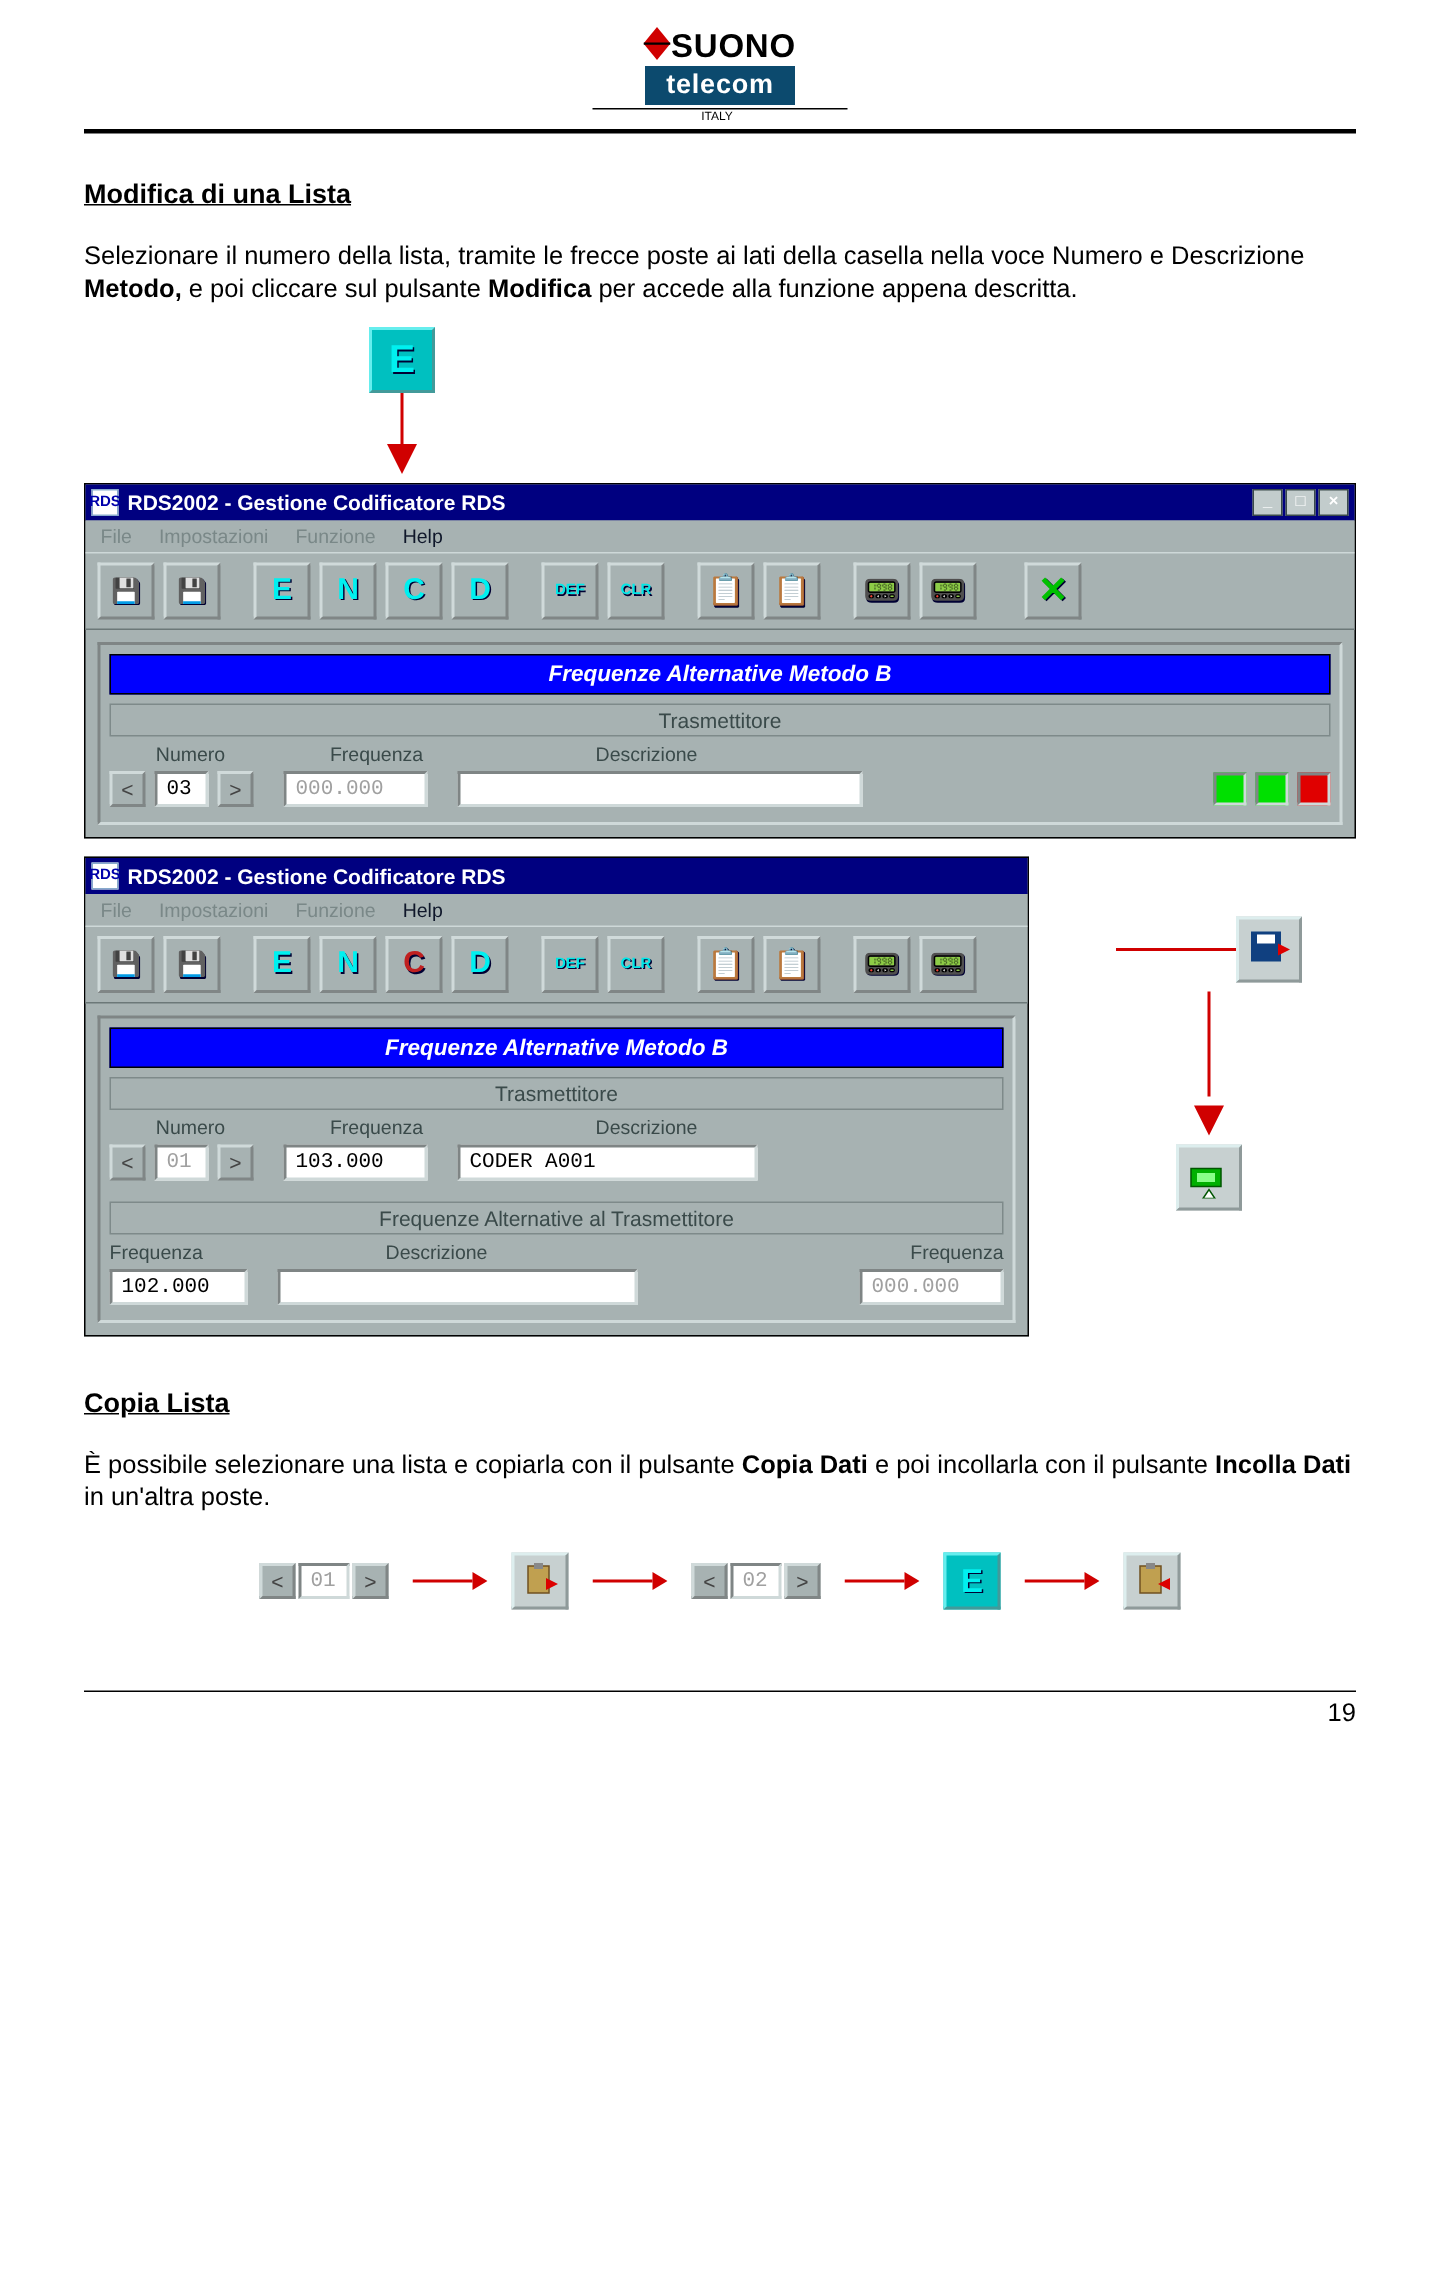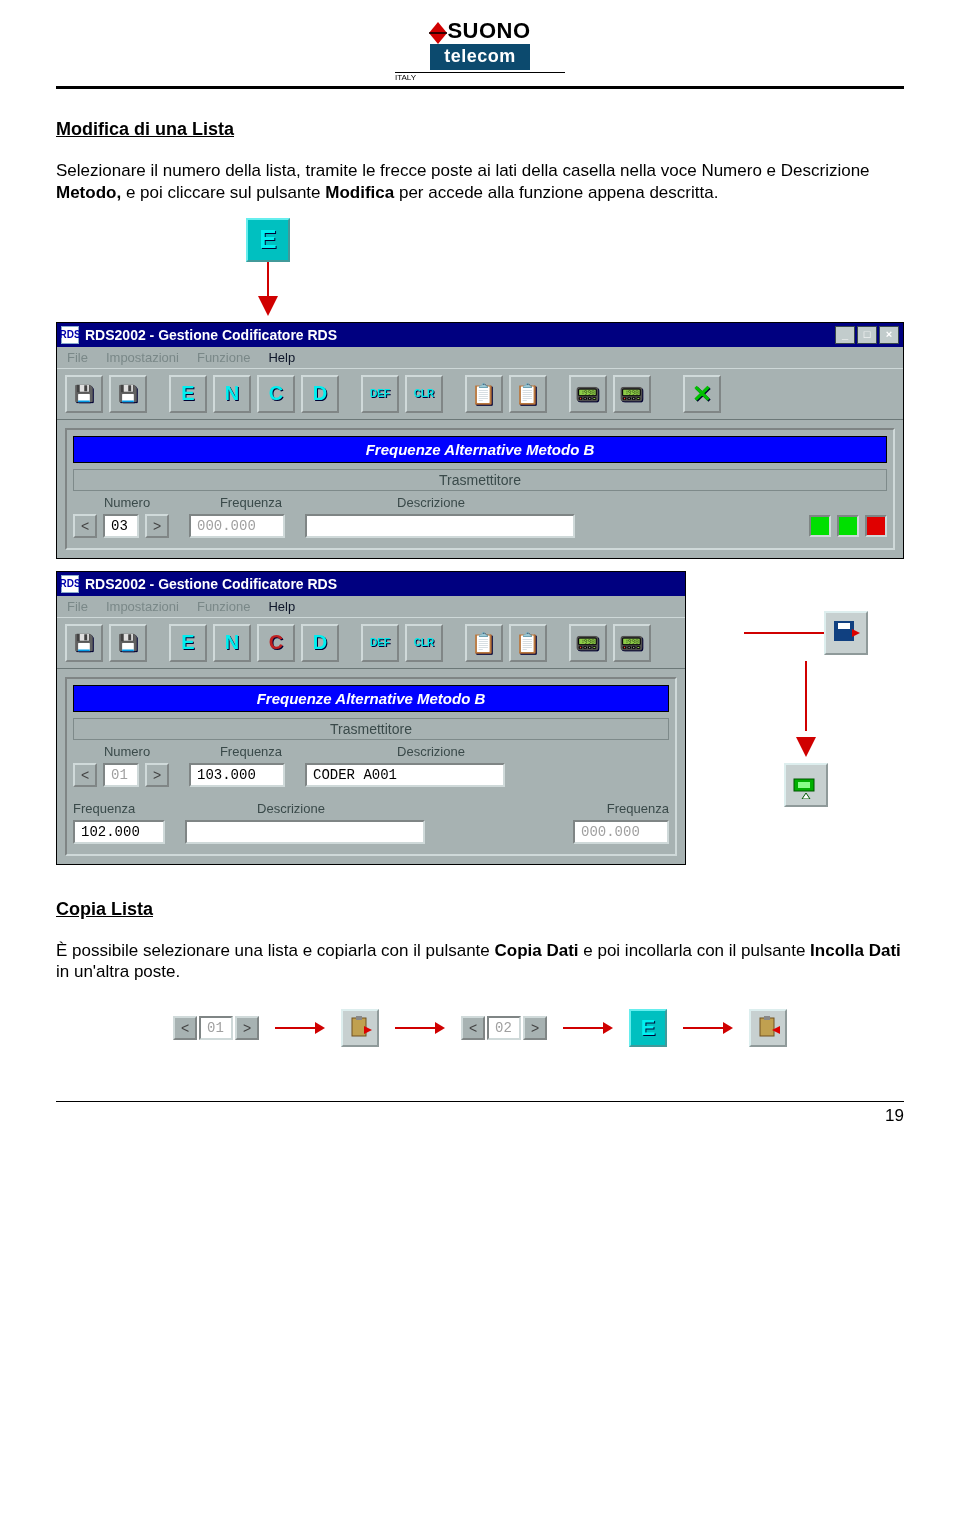--- a/index.html
+++ b/index.html
@@ -1,23 +1,23 @@
 <!DOCTYPE html>
 <html><head>
 <meta charset="utf-8">
 <style>
   * { margin:0; padding:0; box-sizing:border-box; }
   body { font-family: Arial, sans-serif; font-size:17px; color:#000; background:#fff; width:960px; padding:0; }
   .page { padding: 0 56px 40px 56px; }
   .logo-row { display:flex; justify-content:center; padding-top:18px; }
   .logo { width:170px; }
-  .logo-top { display:flex; align-items:flex-end; justify-content:center; gap:0; }
+  .logo-top { display:flex; align-items:flex-start; justify-content:center; gap:0; }
   .logo-text1 { font-family: "Arial Black", Arial, sans-serif; font-weight:900; font-size:22px; letter-spacing:0.5px; color:#000; }
   .logo-text2 { background:#0c4a6e; color:#fff; font-family: "Arial Black", Arial, sans-serif; font-weight:700; font-size:18px; padding:2px 14px 3px 14px; border-radius:0; text-align:right; display:inline-block; letter-spacing:0.5px; }
-  .logo-sub { font-size:8px; text-align:left; padding-right:4px; margin-top:2px; border-top:1px solid #000; }
+  .logo-sub { font-size:8px; text-align:center; padding-right:4px; margin-top:2px; border-top:1px solid #000; }
   hr.heavy { border:none; border-top:3px solid #000; margin-top:4px; }
   hr.thin { border:none; border-top:1.5px solid #000; margin-top:4px; }
   h2.ul { font-size:18px; font-weight:bold; text-decoration:underline; margin:30px 0 20px 0; }
   p.body { font-size:17px; line-height:1.28; margin:14px 0; }
   .bold { font-weight:bold; }
 
   
   .win { background:#a7b2b2; border:1px solid #000; font-family:"MS Sans Serif", Tahoma, Arial, sans-serif; font-size:13px; color:#000; }
   .titlebar { background:#000080; color:#fff; display:flex; align-items:center; padding:3px 4px; font-weight:bold; font-size:14px; }
   .titlebar .appicon { width:18px; height:18px; background:#fff; display:inline-flex; align-items:center; justify-content:center; font-size:10px; font-weight:bold; color:#00a; margin-right:6px; border:1px solid #8ac;text-align:center; }
@@ -213,20 +213,21 @@
         </div>
         <div class="rowinput">
           <span class="spinbtn">&lt;</span>
           <span class="field dim" style="width:36px;">01</span>
           <span class="spinbtn">&gt;</span>
           <span style="width:8px"></span>
           <span class="field" style="width:96px;">103.000</span>
           <span style="width:8px"></span>
           <span class="field" style="width:200px;">CODER A001</span>
         </div>
+        <div class="subhead" style="margin-top:4px;">Frequenze Alternative al Trasmettitore</div>
         <div class="rowlabels">
           <div style="width:108px;">Frequenza</div>
           <div style="width:220px;text-align:center;">Descrizione</div>
           <div style="flex:1"></div>
           <div style="width:100px;text-align:right;">Frequenza</div>
         </div>
         <div class="rowinput">
           <span class="field" style="width:92px;">102.000</span>
           <span style="width:8px"></span>
           <span class="field" style="width:240px;"></span>

